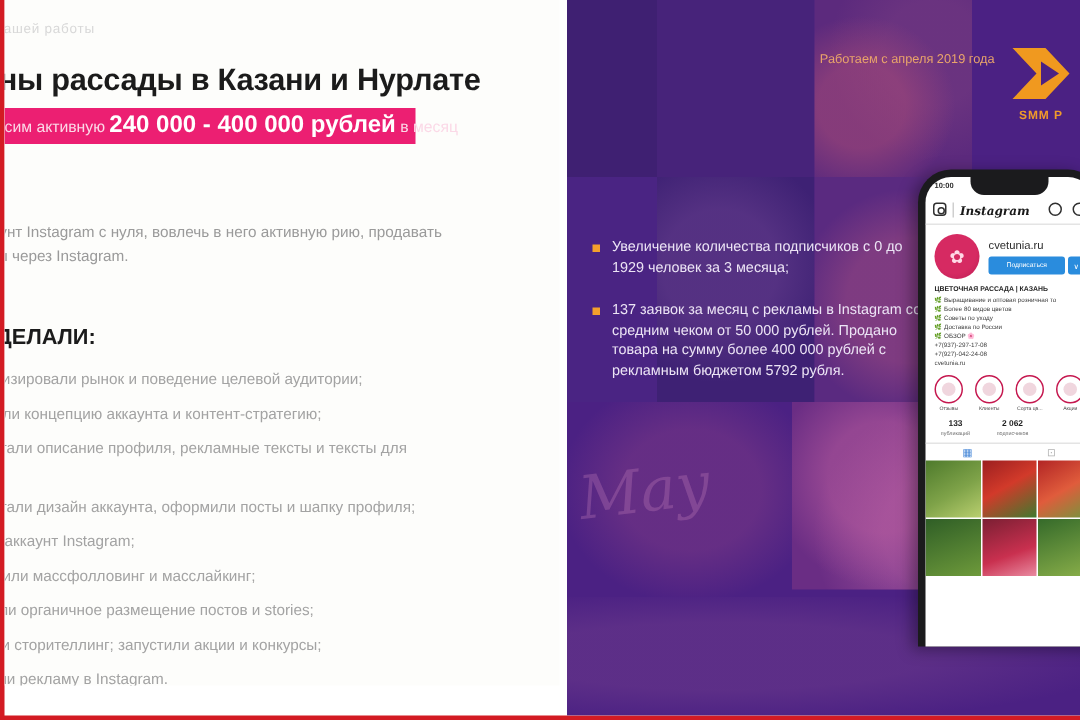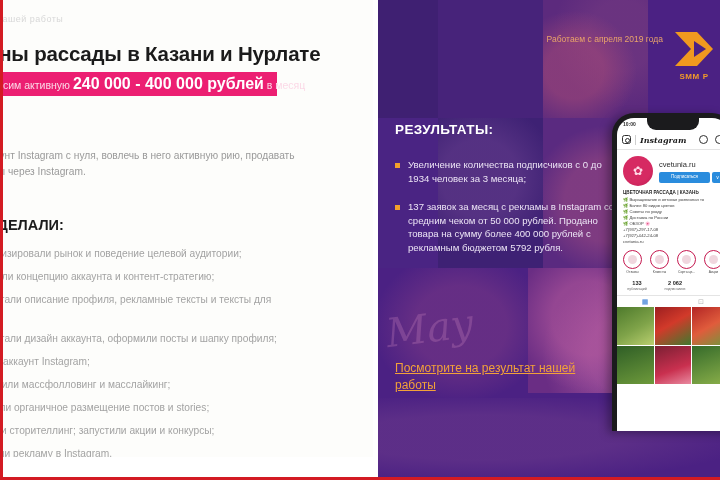--- a/index.html
+++ b/index.html
@@ -276,28 +276,26 @@
   </div>
 
   <div id="logo-box">
     <svg id="logo-mark" viewBox="0 0 46 42">
       <polygon points="4,4 26,4 42,21 26,38 4,38 20,21" fill="#f0991f"></polygon>
       <polygon points="23,13 35,21 23,29" fill="#4b2183"></polygon>
     </svg>
     <div id="logo-text">SMM Р</div>
   </div>
 
-  <h2 id="results-title">РЕЗУЛЬТАТЫ:</h2>
 
   <ul id="results-list">
-    <li>Увеличение количества подписчиков с 0 до 1934 человек за 3 месяца;</li>
+    <li>Увеличение количества подписчиков с 0 до 1929 человек за 3 месяца;</li>
     <li>137 заявок за месяц с рекламы в Instagram со средним чеком от 50 000 рублей. Продано товара на сумму более 400 000 рублей с рекламным бюджетом 5792 рубля.</li>
   </ul>
 
-  <a id="result-link">Посмотрите на результат нашей работы</a>
 </div>
 
 <div id="phone">
   <div id="phone-screen">
     <div id="notch"></div>
 
     <div id="status-bar">
       <span>10:00</span>
     </div>
 

